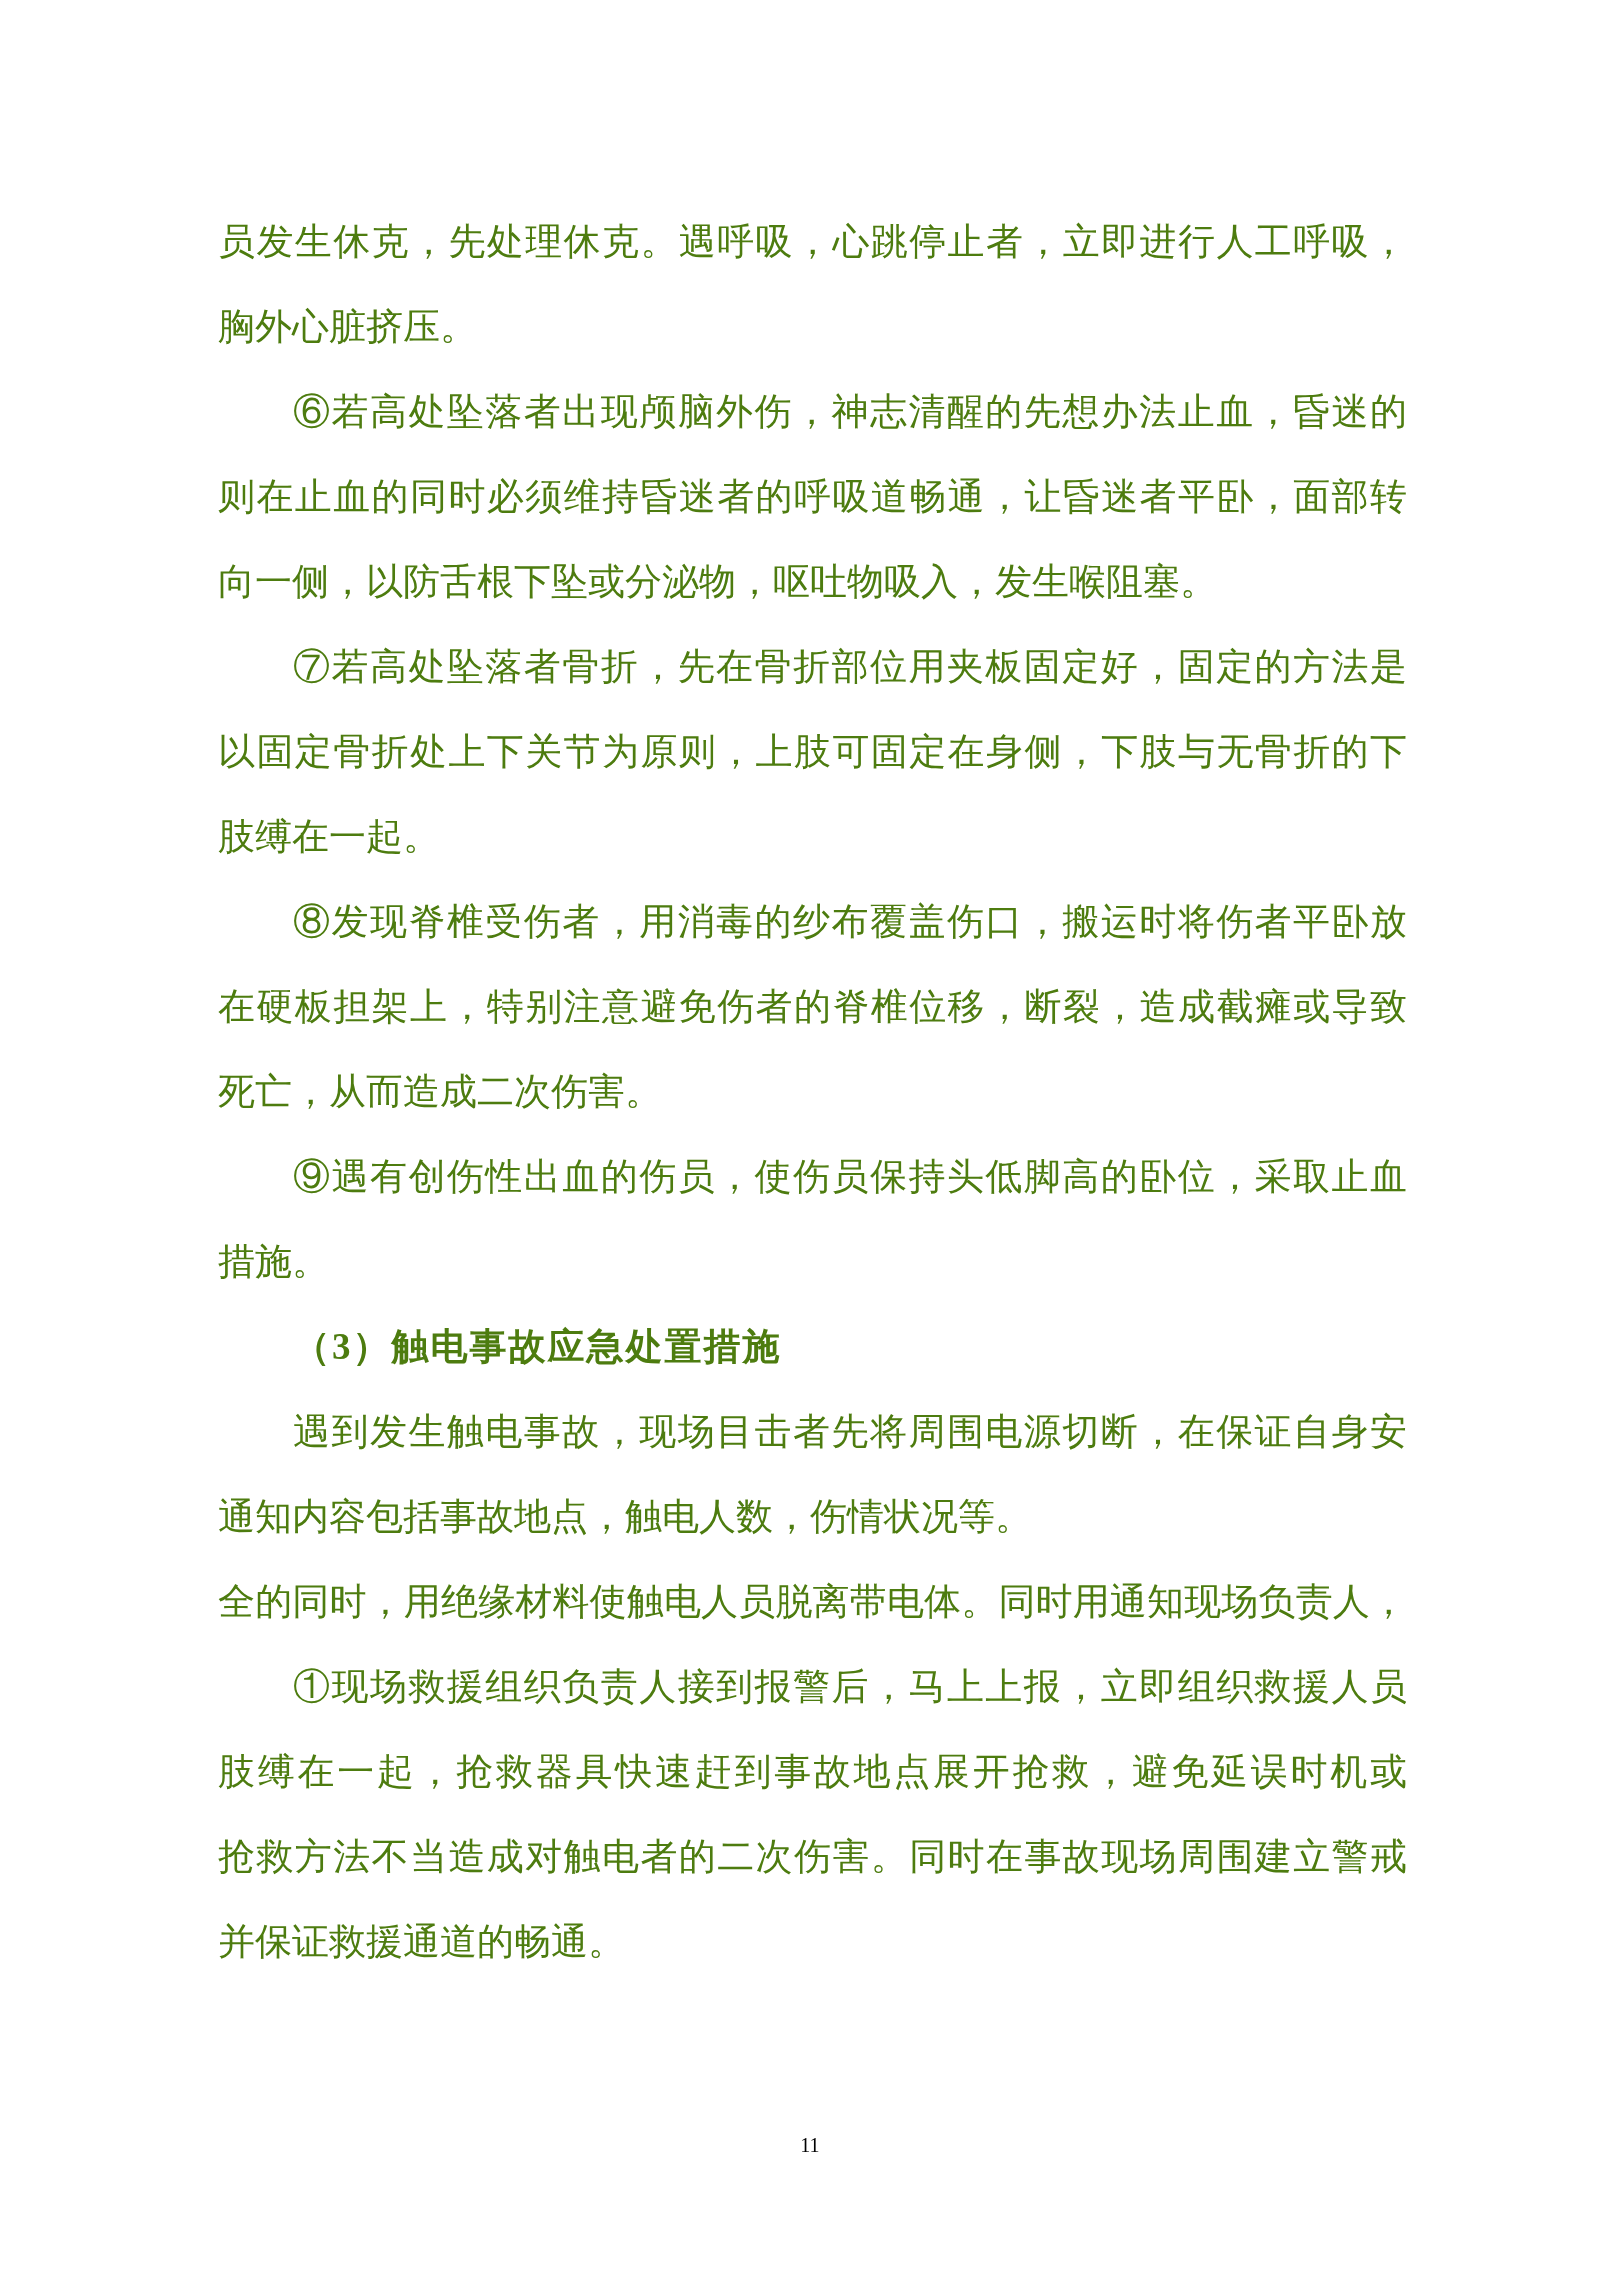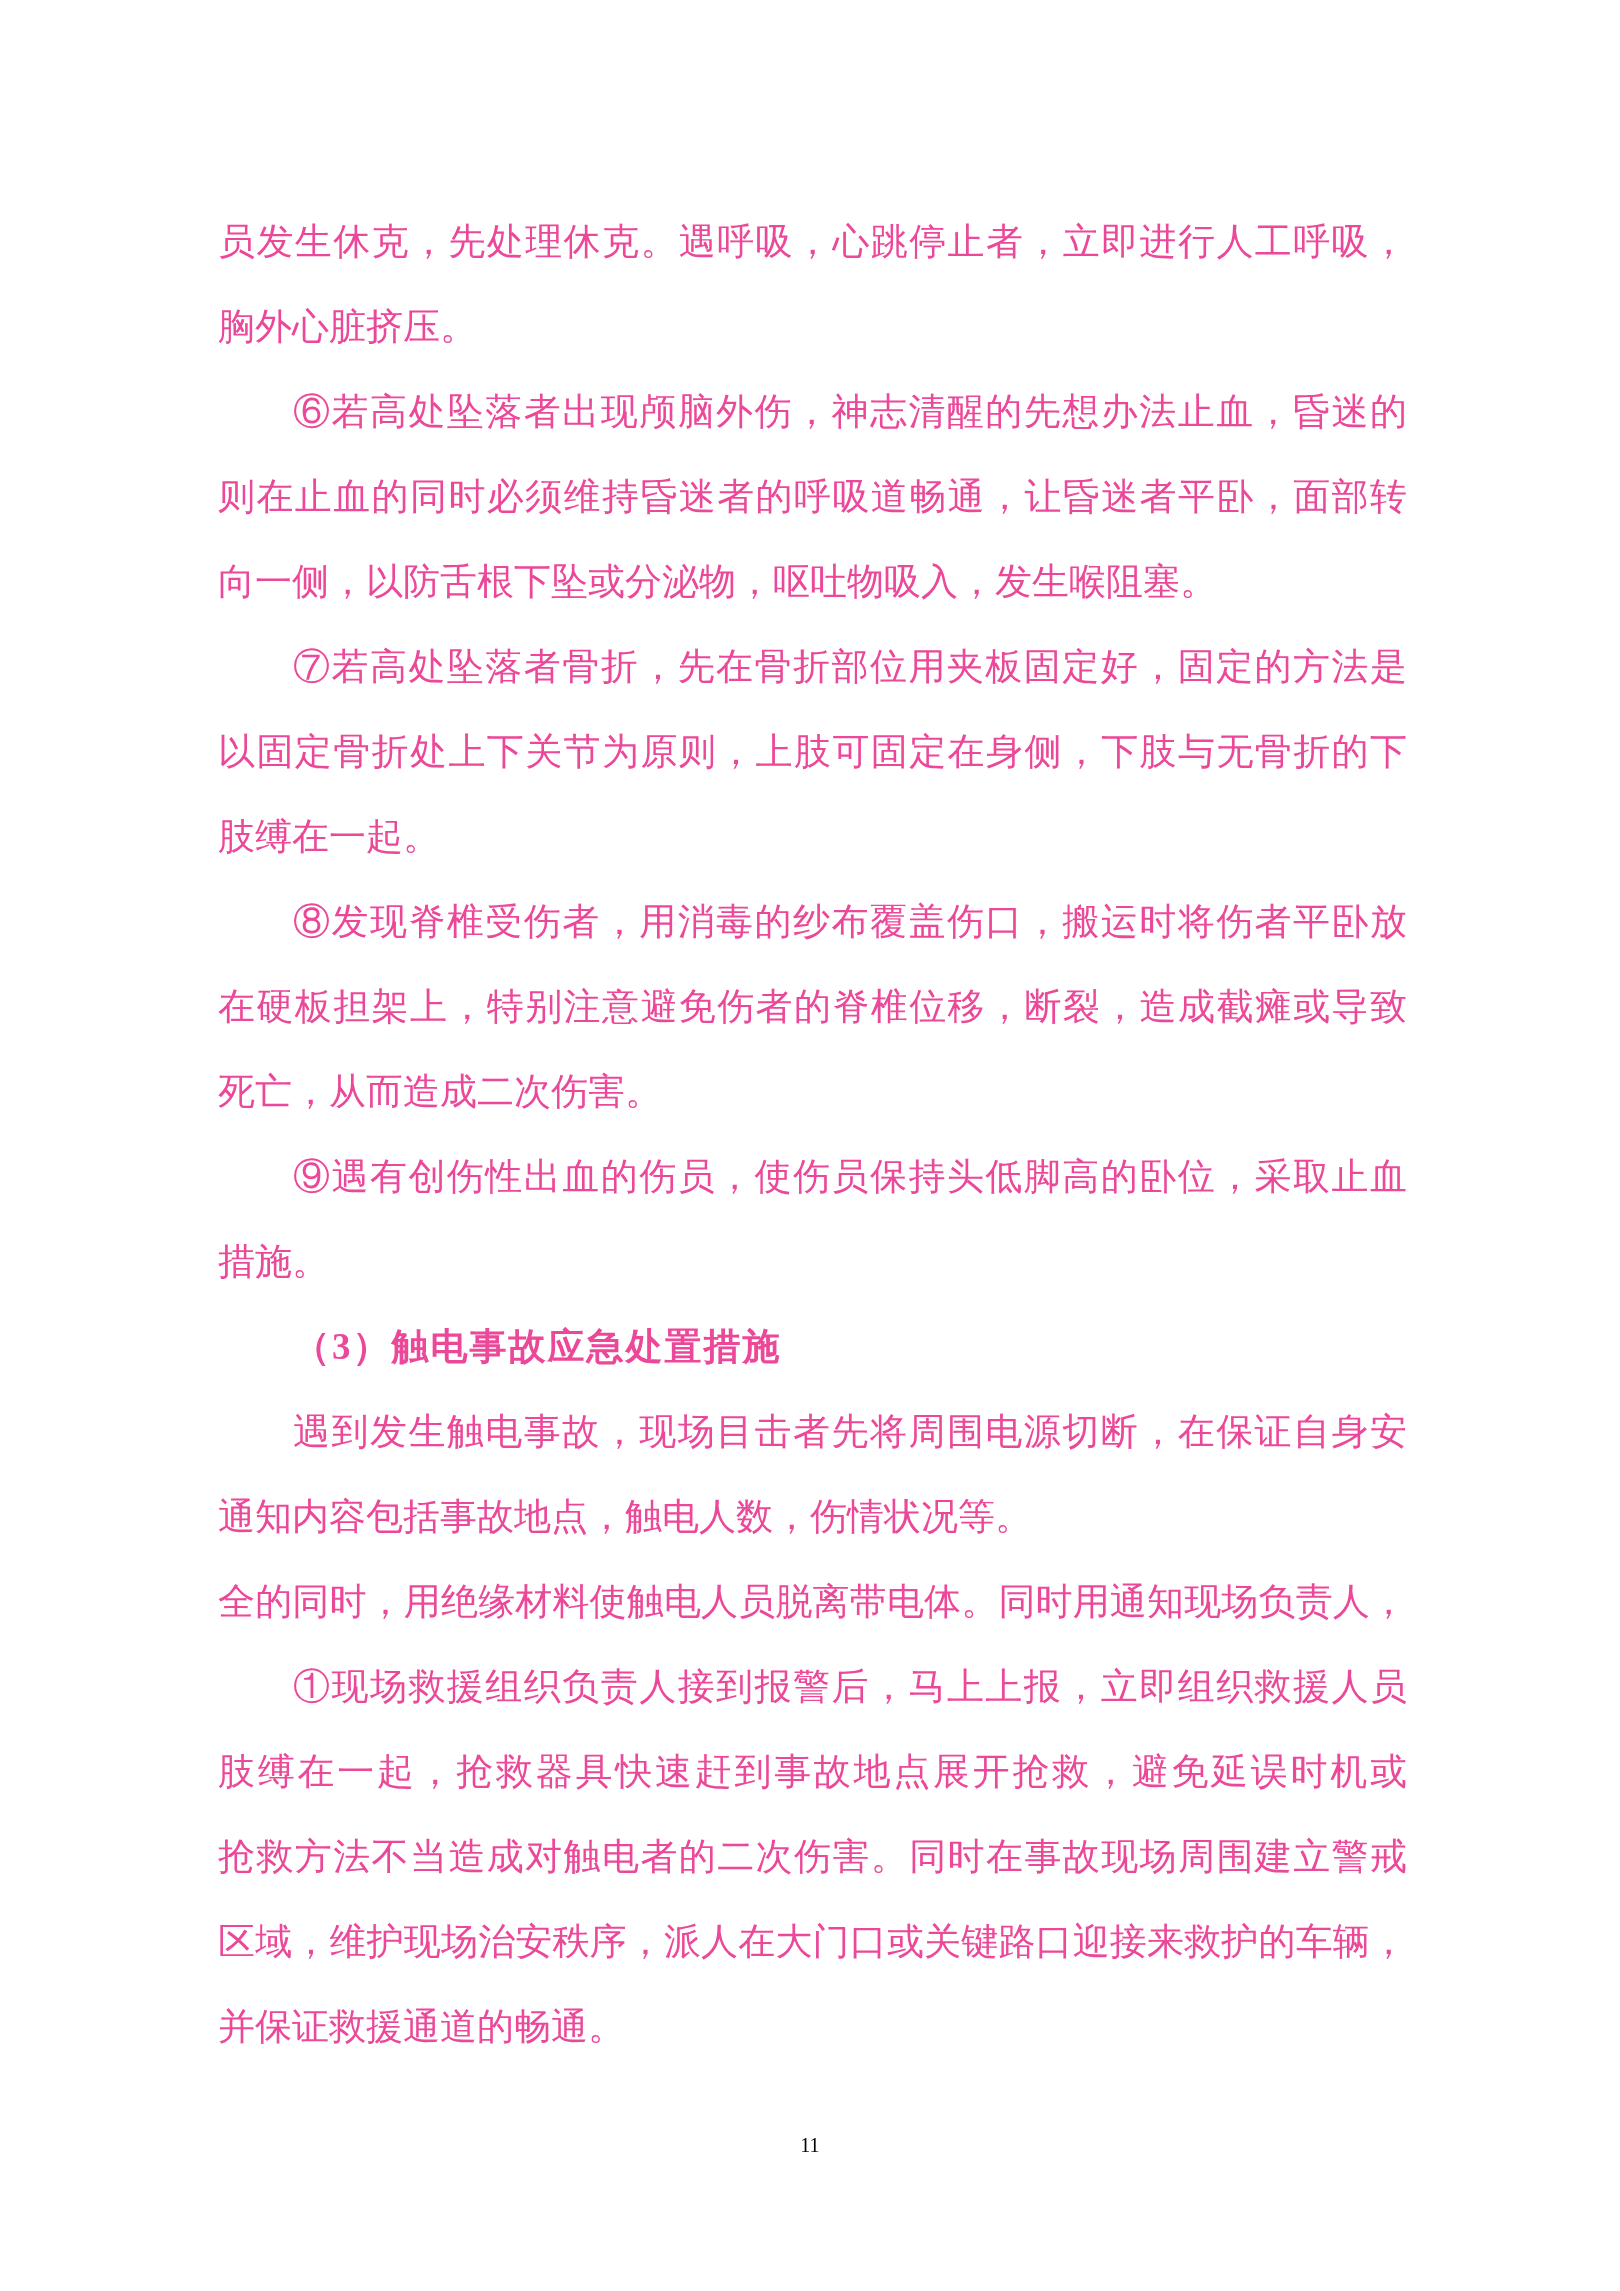--- a/index.html
+++ b/index.html
@@ -16,21 +16,21 @@
     font-family: "Liberation Serif", "DejaVu Serif", serif;
     color: #000000;
   }
   .text-block {
     position: absolute;
     left: 218px;
     top: 199px;
     width: 1189px;
     font-size: 37px;
     line-height: 85px;
-    color: #ec4899;
+    color: #4d7c0f;
   }
   .line {
     white-space: nowrap;
     text-align: justify;
     text-align-last: justify;
     height: 85px;
   }
   .line.end {
     text-align: left;
     text-align-last: left;
@@ -73,18 +73,17 @@
       <div class="line end">死亡，从而造成二次伤害。</div>
       <div class="line indent">⑨遇有创伤性出血的伤员，使伤员保持头低脚高的卧位，采取止血</div>
       <div class="line end">措施。</div>
       <div class="line indent bold end">（3）触电事故应急处置措施</div>
       <div class="line indent">遇到发生触电事故，现场目击者先将周围电源切断，在保证自身安</div>
       <div class="line end">通知内容包括事故地点，触电人数，伤情状况等。</div>
       <div class="line">全的同时，用绝缘材料使触电人员脱离带电体。同时用通知现场负责人，</div>
       <div class="line indent">①现场救援组织负责人接到报警后，马上上报，立即组织救援人员</div>
       <div class="line">肢缚在一起，抢救器具快速赶到事故地点展开抢救，避免延误时机或</div>
       <div class="line">抢救方法不当造成对触电者的二次伤害。同时在事故现场周围建立警戒</div>
-      <div class="line">区域，维护现场治安秩序，派人在大门口或关键路口迎接来救护的车辆，</div>
       <div class="line end">并保证救援通道的畅通。</div>
     </div>
   <div class="page-number">11</div>
 </div>
 
 
 </body></html>

